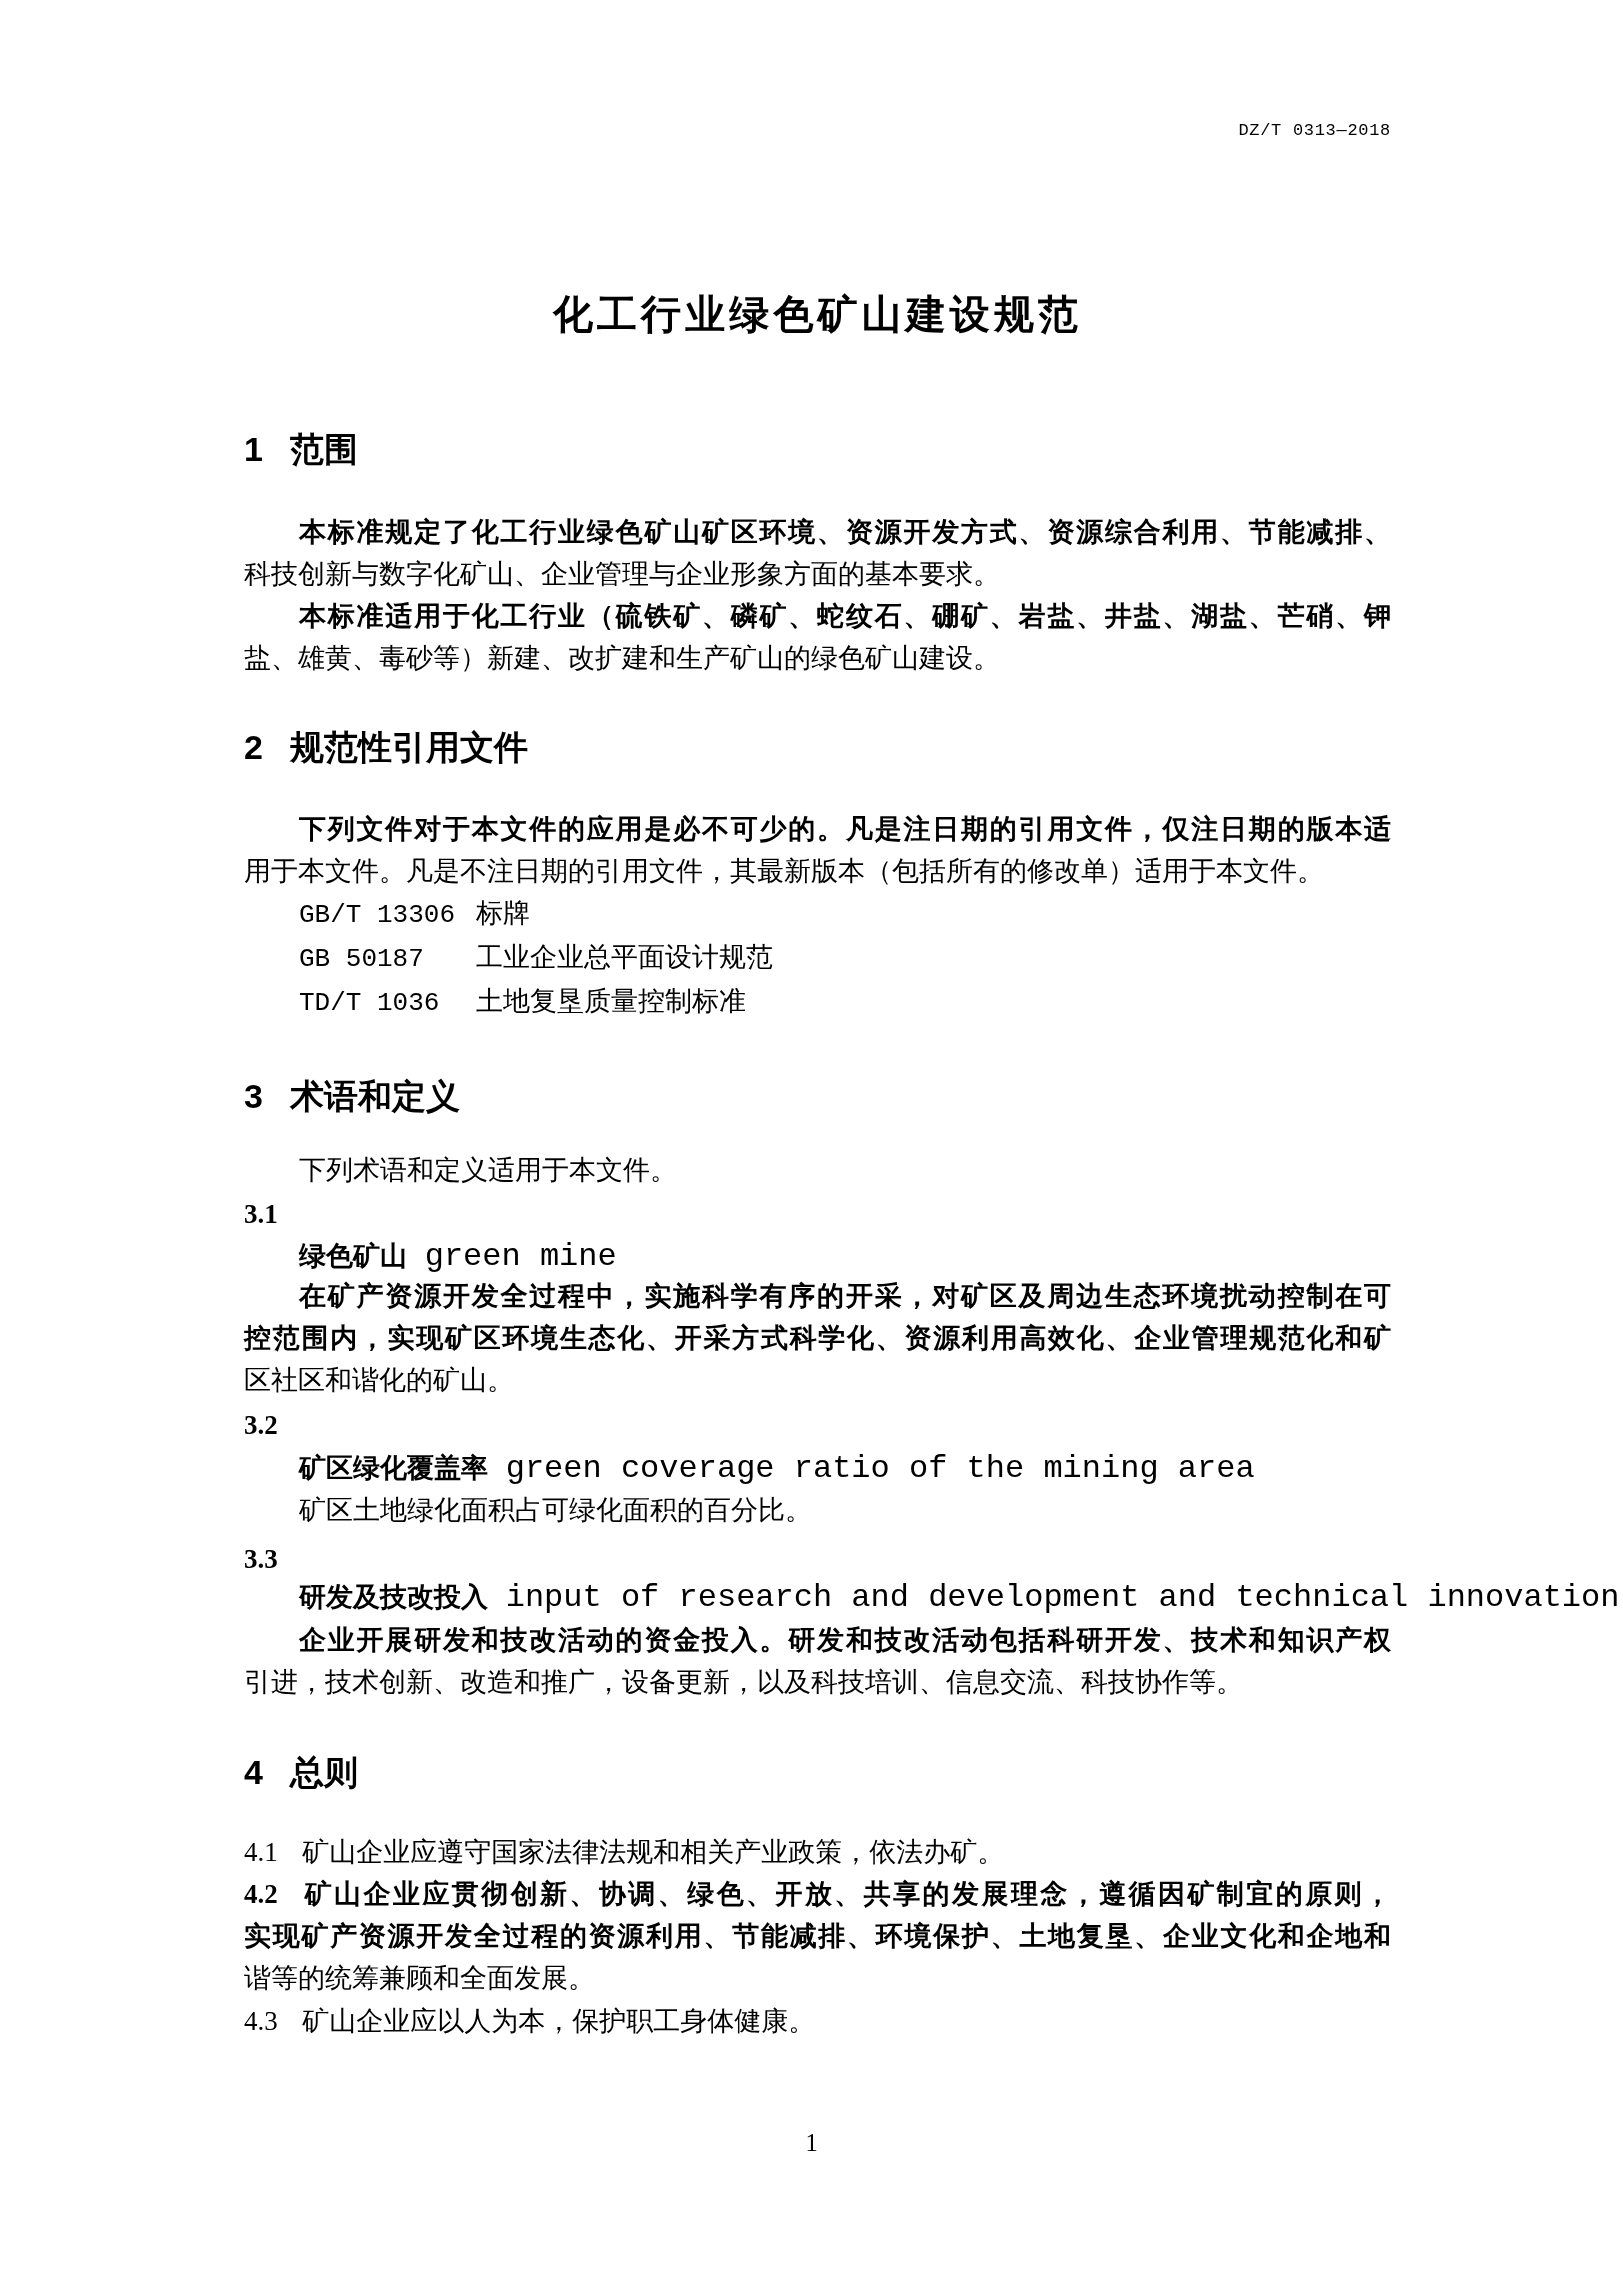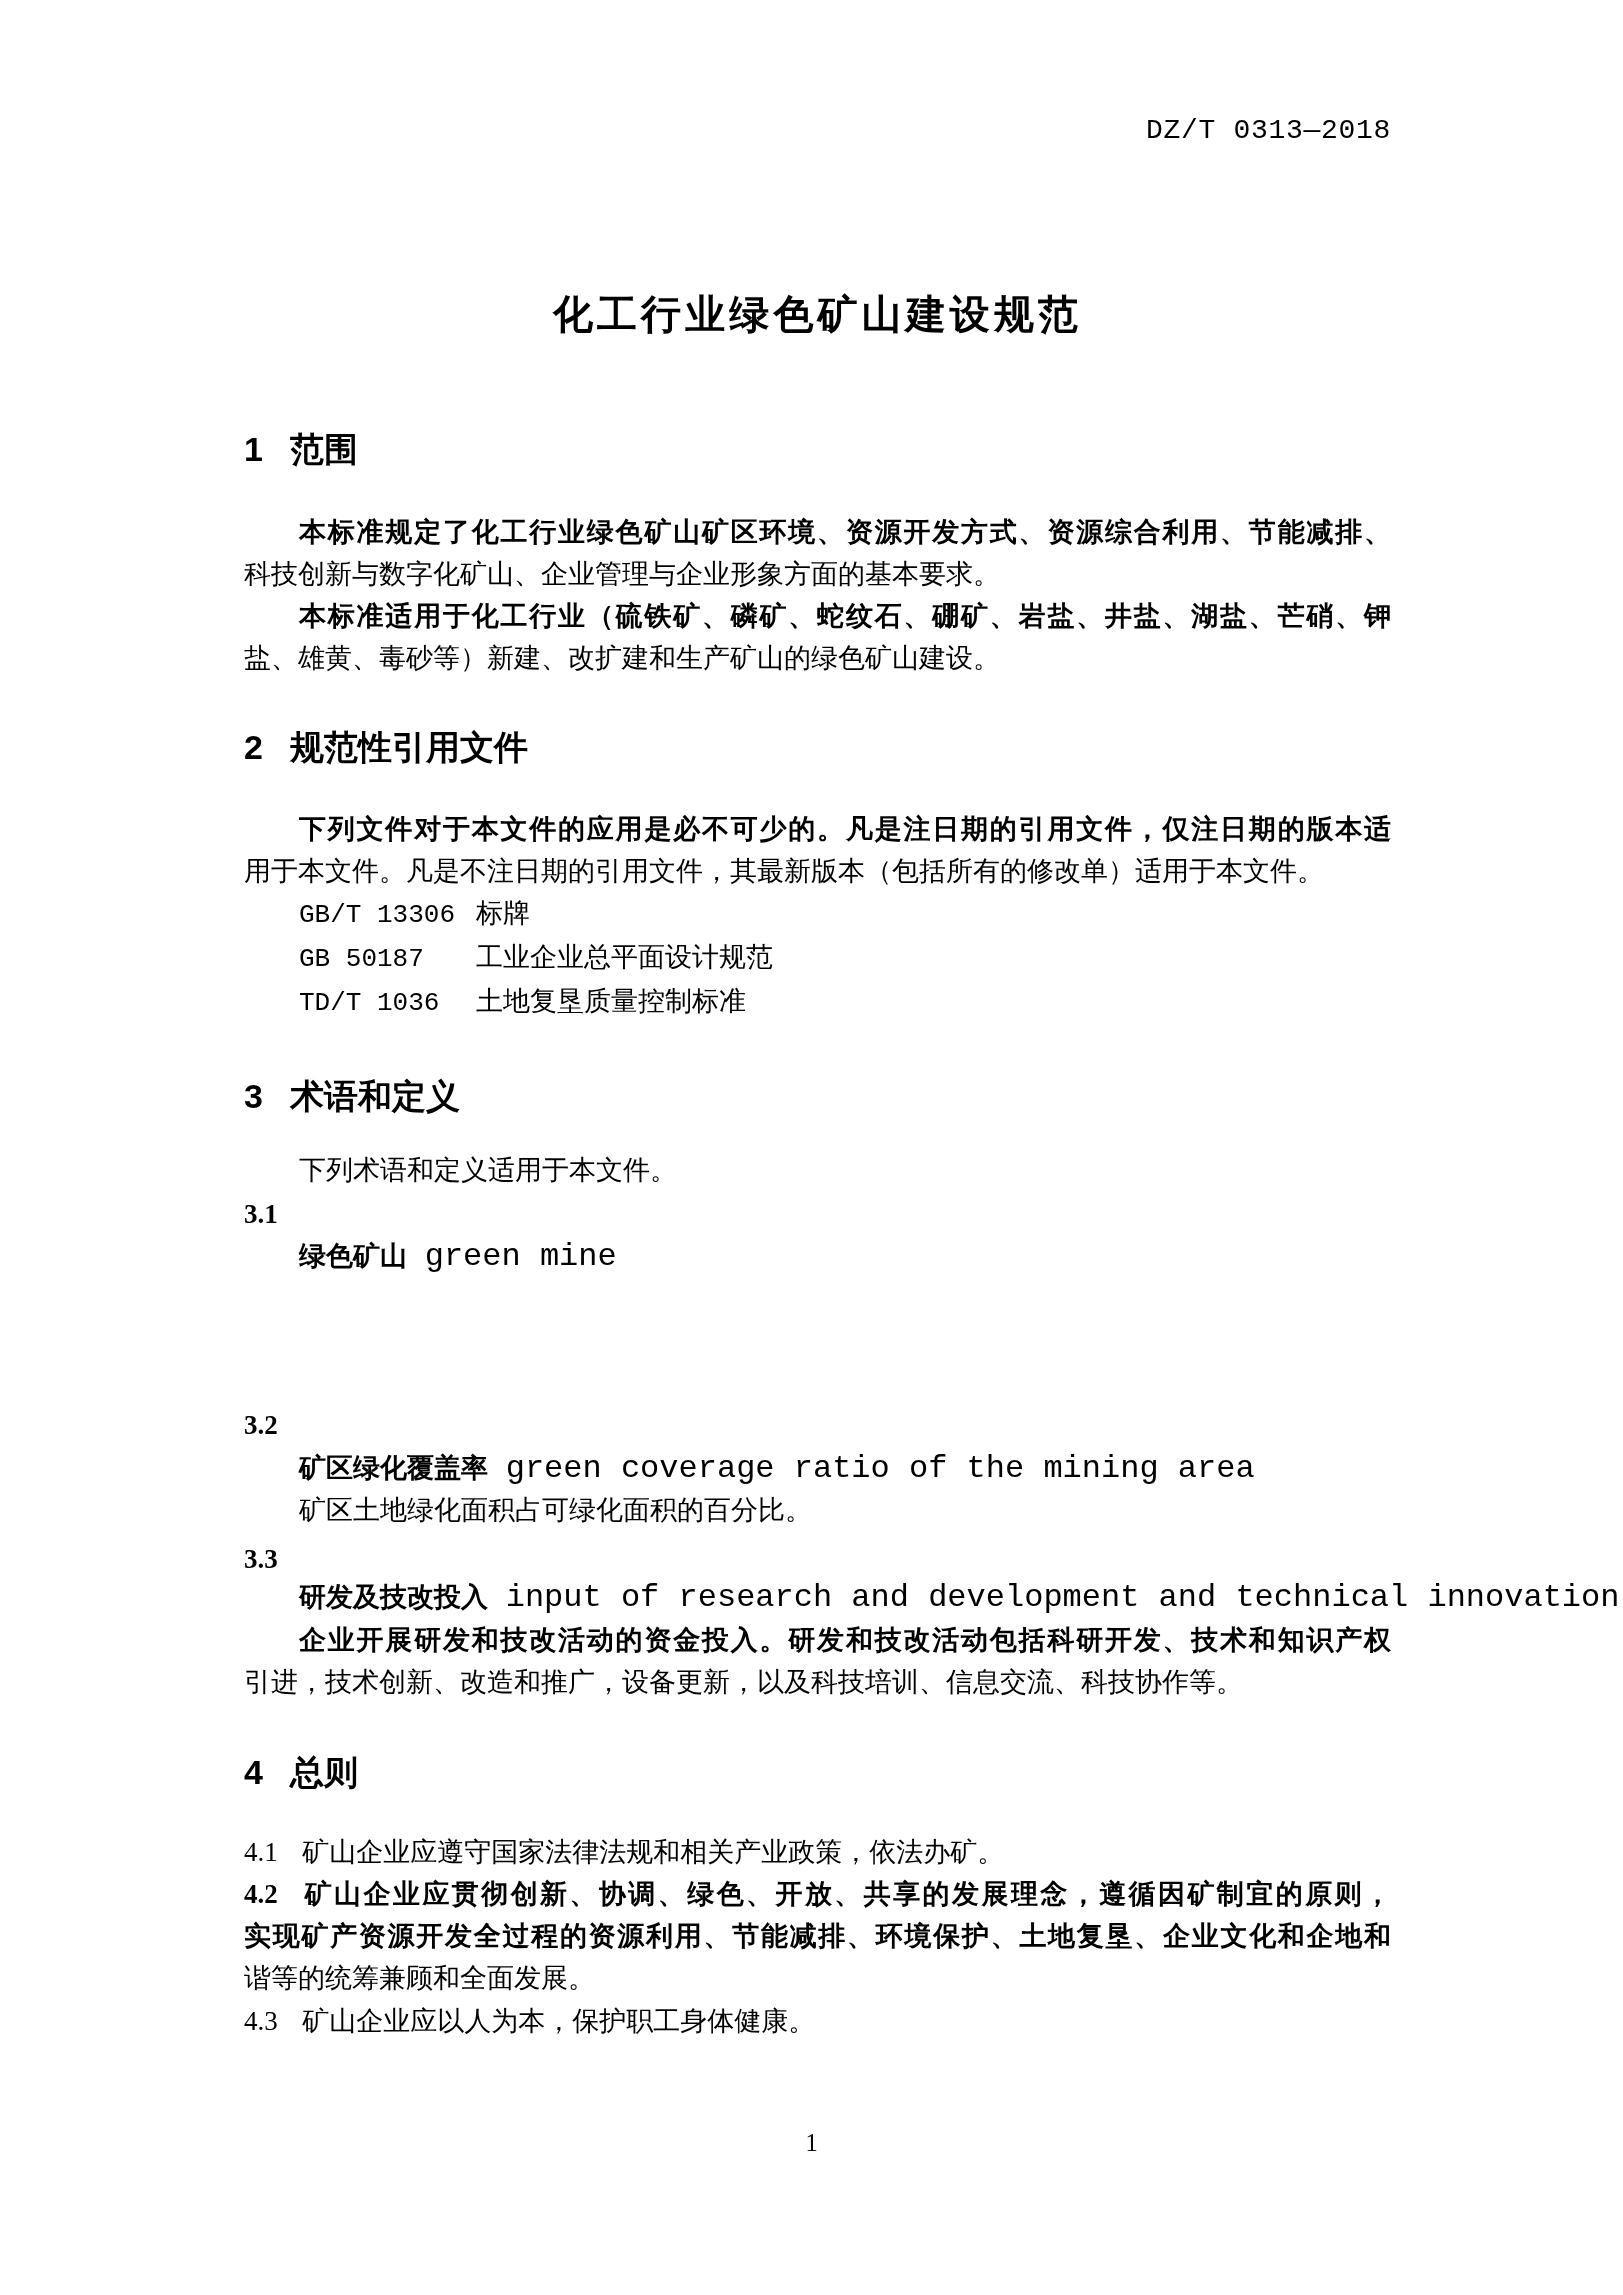--- a/index.html
+++ b/index.html
@@ -13,21 +13,21 @@
     overflow:hidden;
   }
   .abs{position:absolute;left:244px;right:232px;}
   .line{font-size:27px;line-height:42px;}
   .jline{text-align:justify;text-align-last:justify;font-weight:bold;}
   .lline{text-align:left;}
   .ind{text-indent:55px;}
   .header-code{
     position:absolute;top:116px;right:232px;
     font-family:"Liberation Mono","DejaVu Sans Mono",monospace;
-    font-size:28px;line-height:30px;letter-spacing:0.7px;
+    font-size:17px;line-height:30px;letter-spacing:0.7px;
   }
   .doc-title{
     position:absolute;top:289px;left:244px;right:232px;
     text-align:center;font-size:40px;line-height:50px;font-weight:bold;
     letter-spacing:4.1px;
     font-family:"Liberation Sans","DejaVu Sans",sans-serif;
   }
   .sec-heading{
     font-size:34px;line-height:42px;font-weight:bold;
     font-family:"Liberation Sans","DejaVu Sans",sans-serif;
@@ -95,20 +95,25 @@
 
   <div class="abs sec-heading" style="top:1075px;">
     <span class="sec-num">3</span><span>术语和定义</span>
   </div>
   <div class="abs line lline ind" style="top:1149px;">下列术语和定义适用于本文件。</div>
 
   <div class="abs term-num" style="top:1193px;">3.1</div>
   <div class="abs term-line" style="top:1235px;">
     <span class="term-zh">绿色矿山</span><span class="term-en">green mine</span>
   </div>
+  <div class="abs" style="top:1275px;">
+    <div class="line jline ind">在矿产资源开发全过程中，实施科学有序的开采，对矿区及周边生态环境扰动控制在可</div>
+    <div class="line jline">控范围内，实现矿区环境生态化、开采方式科学化、资源利用高效化、企业管理规范化和矿</div>
+    <div class="line lline">区社区和谐化的矿山。</div>
+  </div>
 
   <div class="abs term-num" style="top:1404px;">3.2</div>
   <div class="abs term-line" style="top:1447px;">
     <span class="term-zh">矿区绿化覆盖率</span><span class="term-en">green coverage ratio of the mining area</span>
   </div>
   <div class="abs" style="top:1489px;">
     <div class="line lline ind">矿区土地绿化面积占可绿化面积的百分比。</div>
   </div>
 
   <div class="abs term-num" style="top:1538px;">3.3</div>

